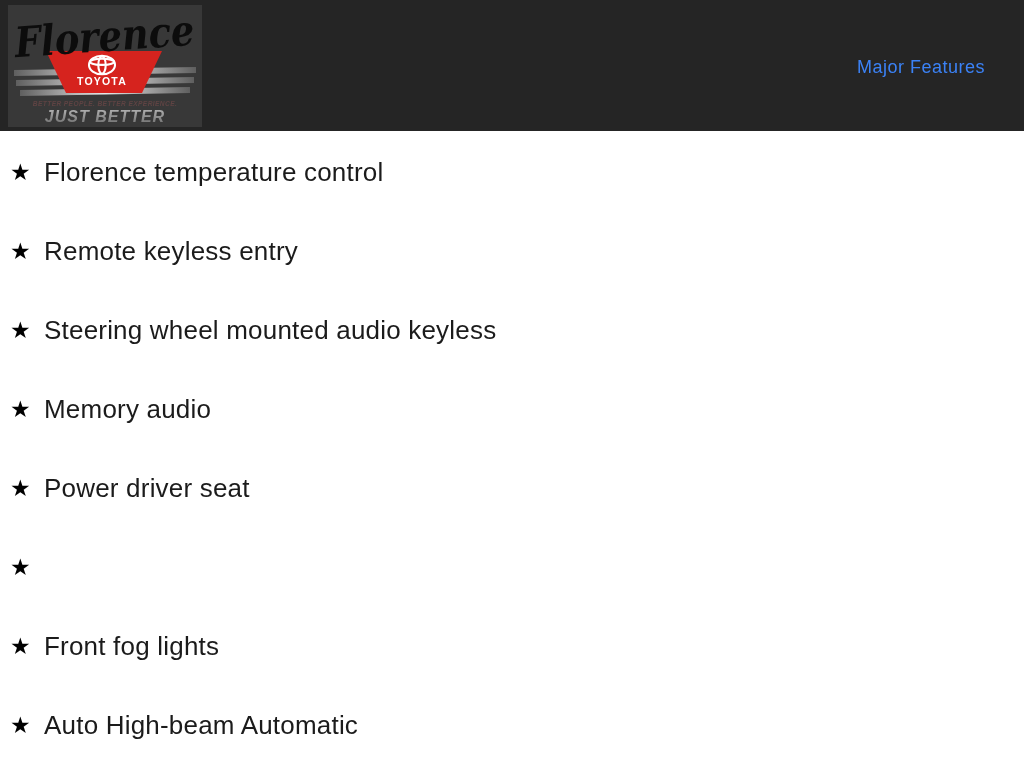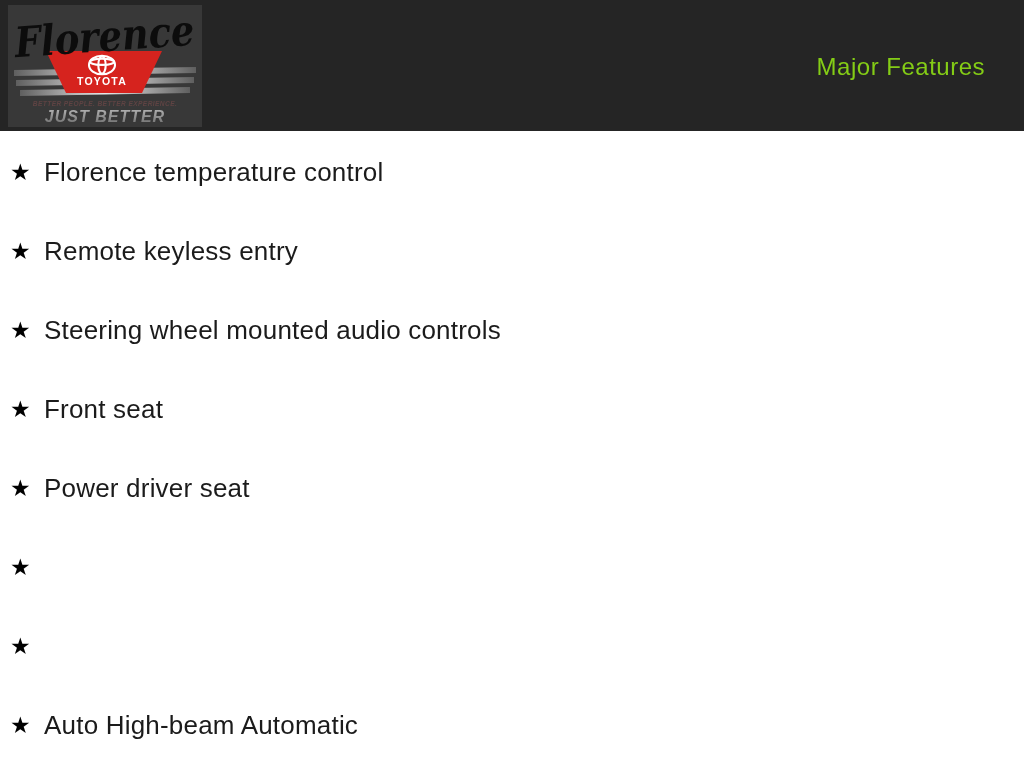--- a/index.html
+++ b/index.html
@@ -17,22 +17,22 @@
     background: #252525;
   }
   .logo-plate {
     position: absolute; left: 8px; top: 5px;
     width: 194px; height: 122px;
     background: #383838;
   }
   .logo-plate svg { display: block; width: 194px; height: 122px; }
   .header-title {
     position: absolute; top: 51px; right: 39px;
-    font-size: 24px; line-height: 32px;
-    color: #84cc16;
+    font-size: 18px; line-height: 32px;
+    color: #3b82f6;
     letter-spacing: 0.5px;
     text-align: right;
   }
 
   
   .features {
     list-style: none;
     margin: 0; padding: 2px 0 0 10px;
   }
   .feature {
@@ -98,33 +98,34 @@
   <li class="feature">
     <span class="star">★</span>
     <span class="feature-label">Florence temperature control</span>
   </li>
   <li class="feature">
     <span class="star">★</span>
     <span class="feature-label">Remote keyless entry</span>
   </li>
   <li class="feature">
     <span class="star">★</span>
-    <span class="feature-label">Steering wheel mounted audio controls</span>
+    <span class="feature-label">Steering wheel mounted audio keyless</span>
   </li>
   <li class="feature">
     <span class="star">★</span>
-    <span class="feature-label">Front seat</span>
+    <span class="feature-label">Memory audio</span>
   </li>
   <li class="feature">
     <span class="star">★</span>
     <span class="feature-label">Power driver seat</span>
   </li>
   <li class="feature">
     <span class="star">★</span>
   </li>
   <li class="feature">
     <span class="star">★</span>
+    <span class="feature-label">Front fog lights</span>
   </li>
   <li class="feature">
     <span class="star">★</span>
     <span class="feature-label">Auto High-beam Automatic</span>
   </li>
 </ul>
 
 </body></html>

